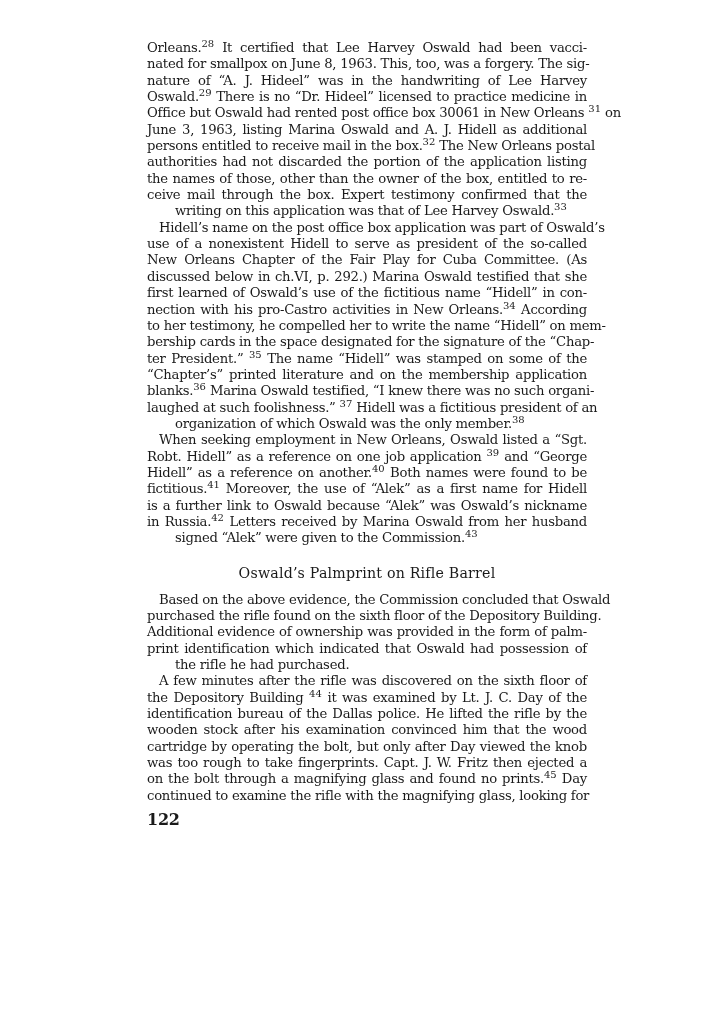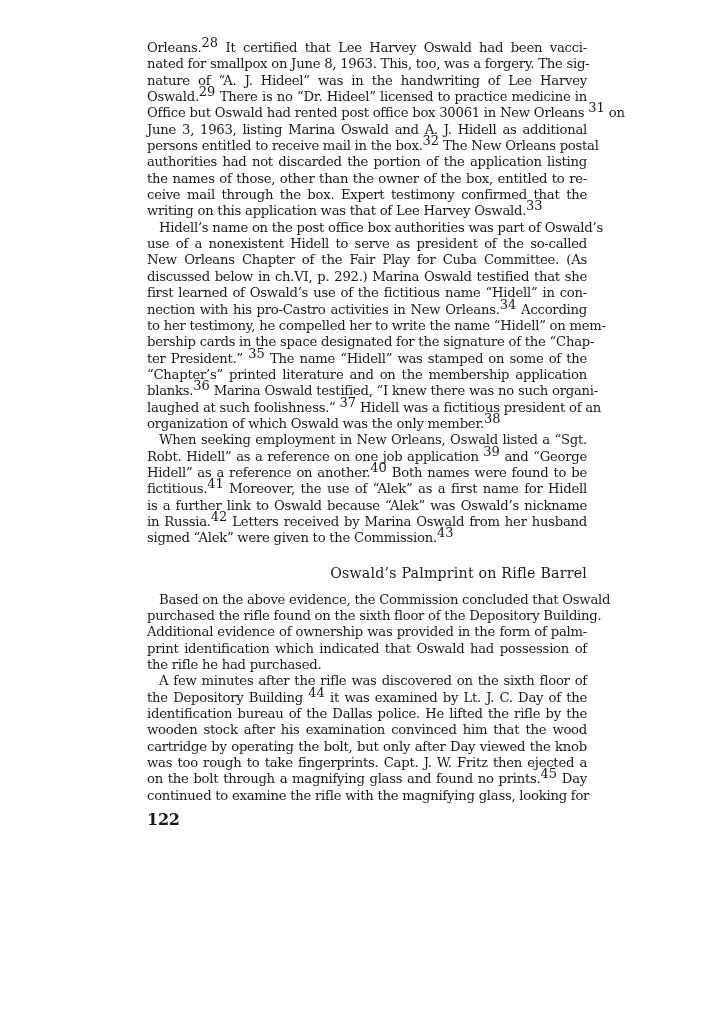--- a/index.html
+++ b/index.html
@@ -15,59 +15,59 @@
     line-height: 16.35px;
     letter-spacing: -0.25px;
   }
   .line {
     display: block;
     white-space: nowrap;
     text-align: justify;
     text-align-last: justify;
     height: 16.35px;
   }
-  .line.last { text-align-last: left; }
+  .line.last { text-align-last: left; margin-left: 28px; }
   .line.indent { padding-left: 12px; }
   .para { margin: 0; }
   .heading {
-    text-align: right;
+    text-align: center;
     font-size: 14.2px;
     letter-spacing: 0.2px;
     margin-top: 18px;
     margin-bottom: 10px;
     height: 17px;
   }
   .page-number {
     margin-top: 8px;
     font-size: 16px;
     font-weight: bold;
     height: 17px;
   }
-  sup.fn { font-size: 13px; vertical-align: 5px; line-height: 0; letter-spacing: 0; }
+  sup.fn { font-size: 10px; vertical-align: 5px; line-height: 0; letter-spacing: 0; }
 </style>
 </head>
 <body>
 
 <div class="page">
   <div id="before-heading">
       <div class="para">
         <span class="line">Orleans.<sup class="fn">28</sup>  It certified that Lee Harvey Oswald had been vacci-</span>
         <span class="line">nated for smallpox on June 8, 1963.  This, too, was a forgery.  The sig-</span>
         <span class="line">nature of “A. J. Hideel” was in the handwriting of Lee Harvey</span>
         <span class="line">Oswald.<sup class="fn">29</sup>  There is no “Dr. Hideel” licensed to practice medicine in</span>
         <span class="line">Office but Oswald had rented post office box 30061 in New Orleans <sup class="fn">31</sup> on</span>
         <span class="line">June 3, 1963, listing Marina Oswald and A. J. Hidell as additional</span>
         <span class="line">persons entitled to receive mail in the box.<sup class="fn">32</sup>  The New Orleans postal</span>
         <span class="line">authorities had not discarded the portion of the application listing</span>
         <span class="line">the names of those, other than the owner of the box, entitled to re-</span>
         <span class="line">ceive mail through the box.  Expert testimony confirmed that the</span>
         <span class="line last">writing on this application was that of Lee Harvey Oswald.<sup class="fn">33</sup></span>
       </div>
       <div class="para">
-        <span class="line indent">Hidell’s name on the post office box authorities was part of Oswald’s</span>
+        <span class="line indent">Hidell’s name on the post office box application was part of Oswald’s</span>
         <span class="line">use of a nonexistent Hidell to serve as president of the so-called</span>
         <span class="line">New Orleans Chapter of the Fair Play for Cuba Committee.  (As</span>
         <span class="line">discussed below in ch.VI, p. 292.)  Marina Oswald testified that she</span>
         <span class="line">first learned of Oswald’s use of the fictitious name “Hidell” in con-</span>
         <span class="line">nection with his pro-Castro activities in New Orleans.<sup class="fn">34</sup>  According</span>
         <span class="line">to her testimony, he compelled her to write the name “Hidell” on mem-</span>
         <span class="line">bership cards in the space designated for the signature of the “Chap-</span>
         <span class="line">ter President.” <sup class="fn">35</sup>  The name “Hidell” was stamped on some of the</span>
         <span class="line">“Chapter’s” printed literature and on the membership application</span>
         <span class="line">blanks.<sup class="fn">36</sup>  Marina Oswald testified, “I knew there was no such organi-</span>

